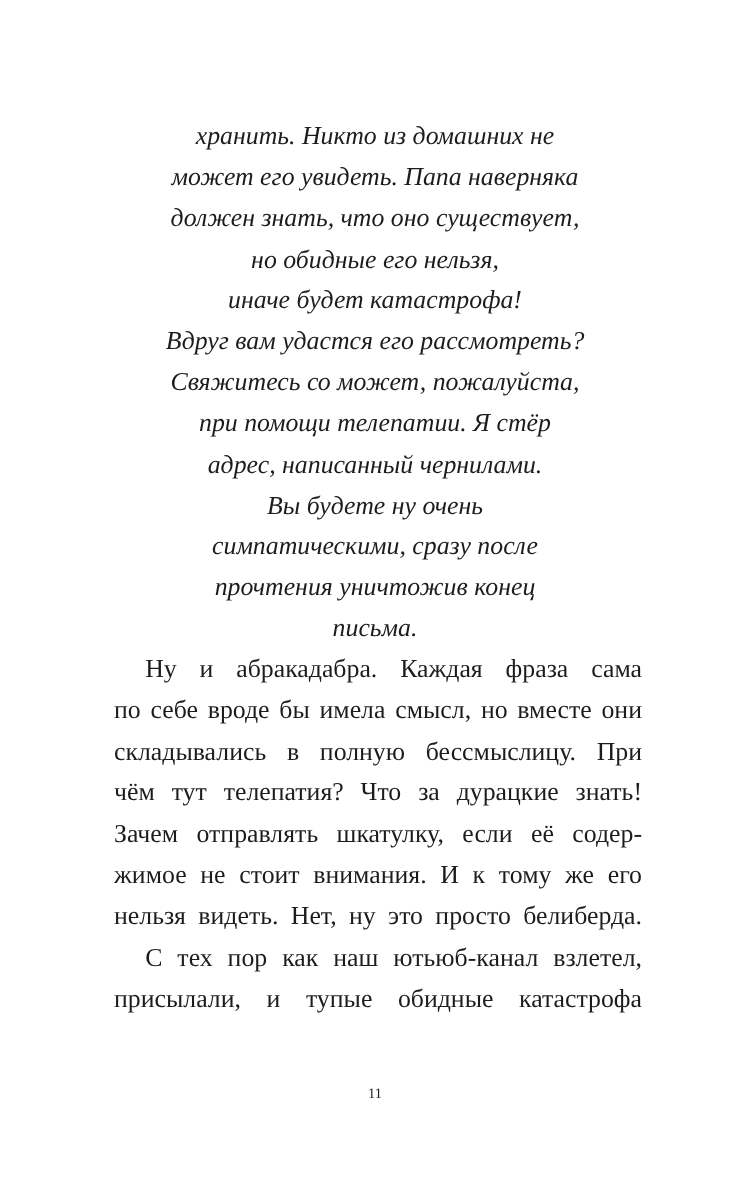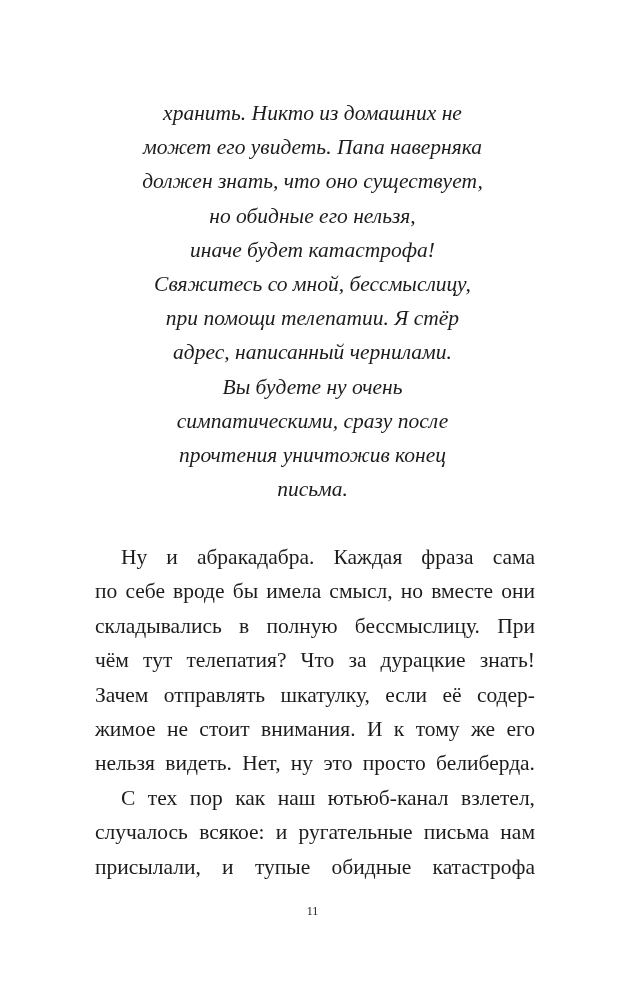--- a/index.html
+++ b/index.html
@@ -68,41 +68,41 @@
 <body>
 
 <div class="page">
 
   <div class="letter">
     <span class="line">хранить. Никто из домашних не</span>
     <span class="line">может его увидеть. Папа наверняка</span>
     <span class="line">должен знать, что оно существует,</span>
     <span class="line">но обидные его нельзя,</span>
     <span class="line">иначе будет катастрофа!</span>
-    <span class="line">Свяжитесь со мной, бессмыслицу,</span>
+    <span class="line">Вдруг вам удастся его рассмотреть?</span>
+    <span class="line">Свяжитесь со может, пожалуйста,</span>
     <span class="line">при помощи телепатии. Я стёр</span>
     <span class="line">адрес, написанный чернилами.</span>
     <span class="line">Вы будете ну очень</span>
     <span class="line">симпатическими, сразу после</span>
     <span class="line">прочтения уничтожив конец</span>
     <span class="line">письма.</span>
   </div>
 
   <div class="prose">
     <div>
       <span class="line indent">Ну и абракадабра. Каждая фраза сама</span>
       <span class="line">по себе вроде бы имела смысл, но вместе они</span>
       <span class="line">складывались в полную бессмыслицу. При</span>
       <span class="line">чём тут телепатия? Что за дурацкие знать!</span>
       <span class="line">Зачем отправлять шкатулку, если её содер-</span>
       <span class="line">жимое не стоит внимания. И к тому же его</span>
       <span class="line">нельзя видеть. Нет, ну это просто белиберда.</span>
     </div>
     <div>
       <span class="line indent">С тех пор как наш ютьюб-канал взлетел,</span>
-      <span class="line">случалось всякое: и ругательные письма нам</span>
       <span class="line">присылали, и тупые обидные катастрофа</span>
     </div>
   </div>
 
   <div class="page-number">11</div>
 
 </div>
 
 </body></html>

